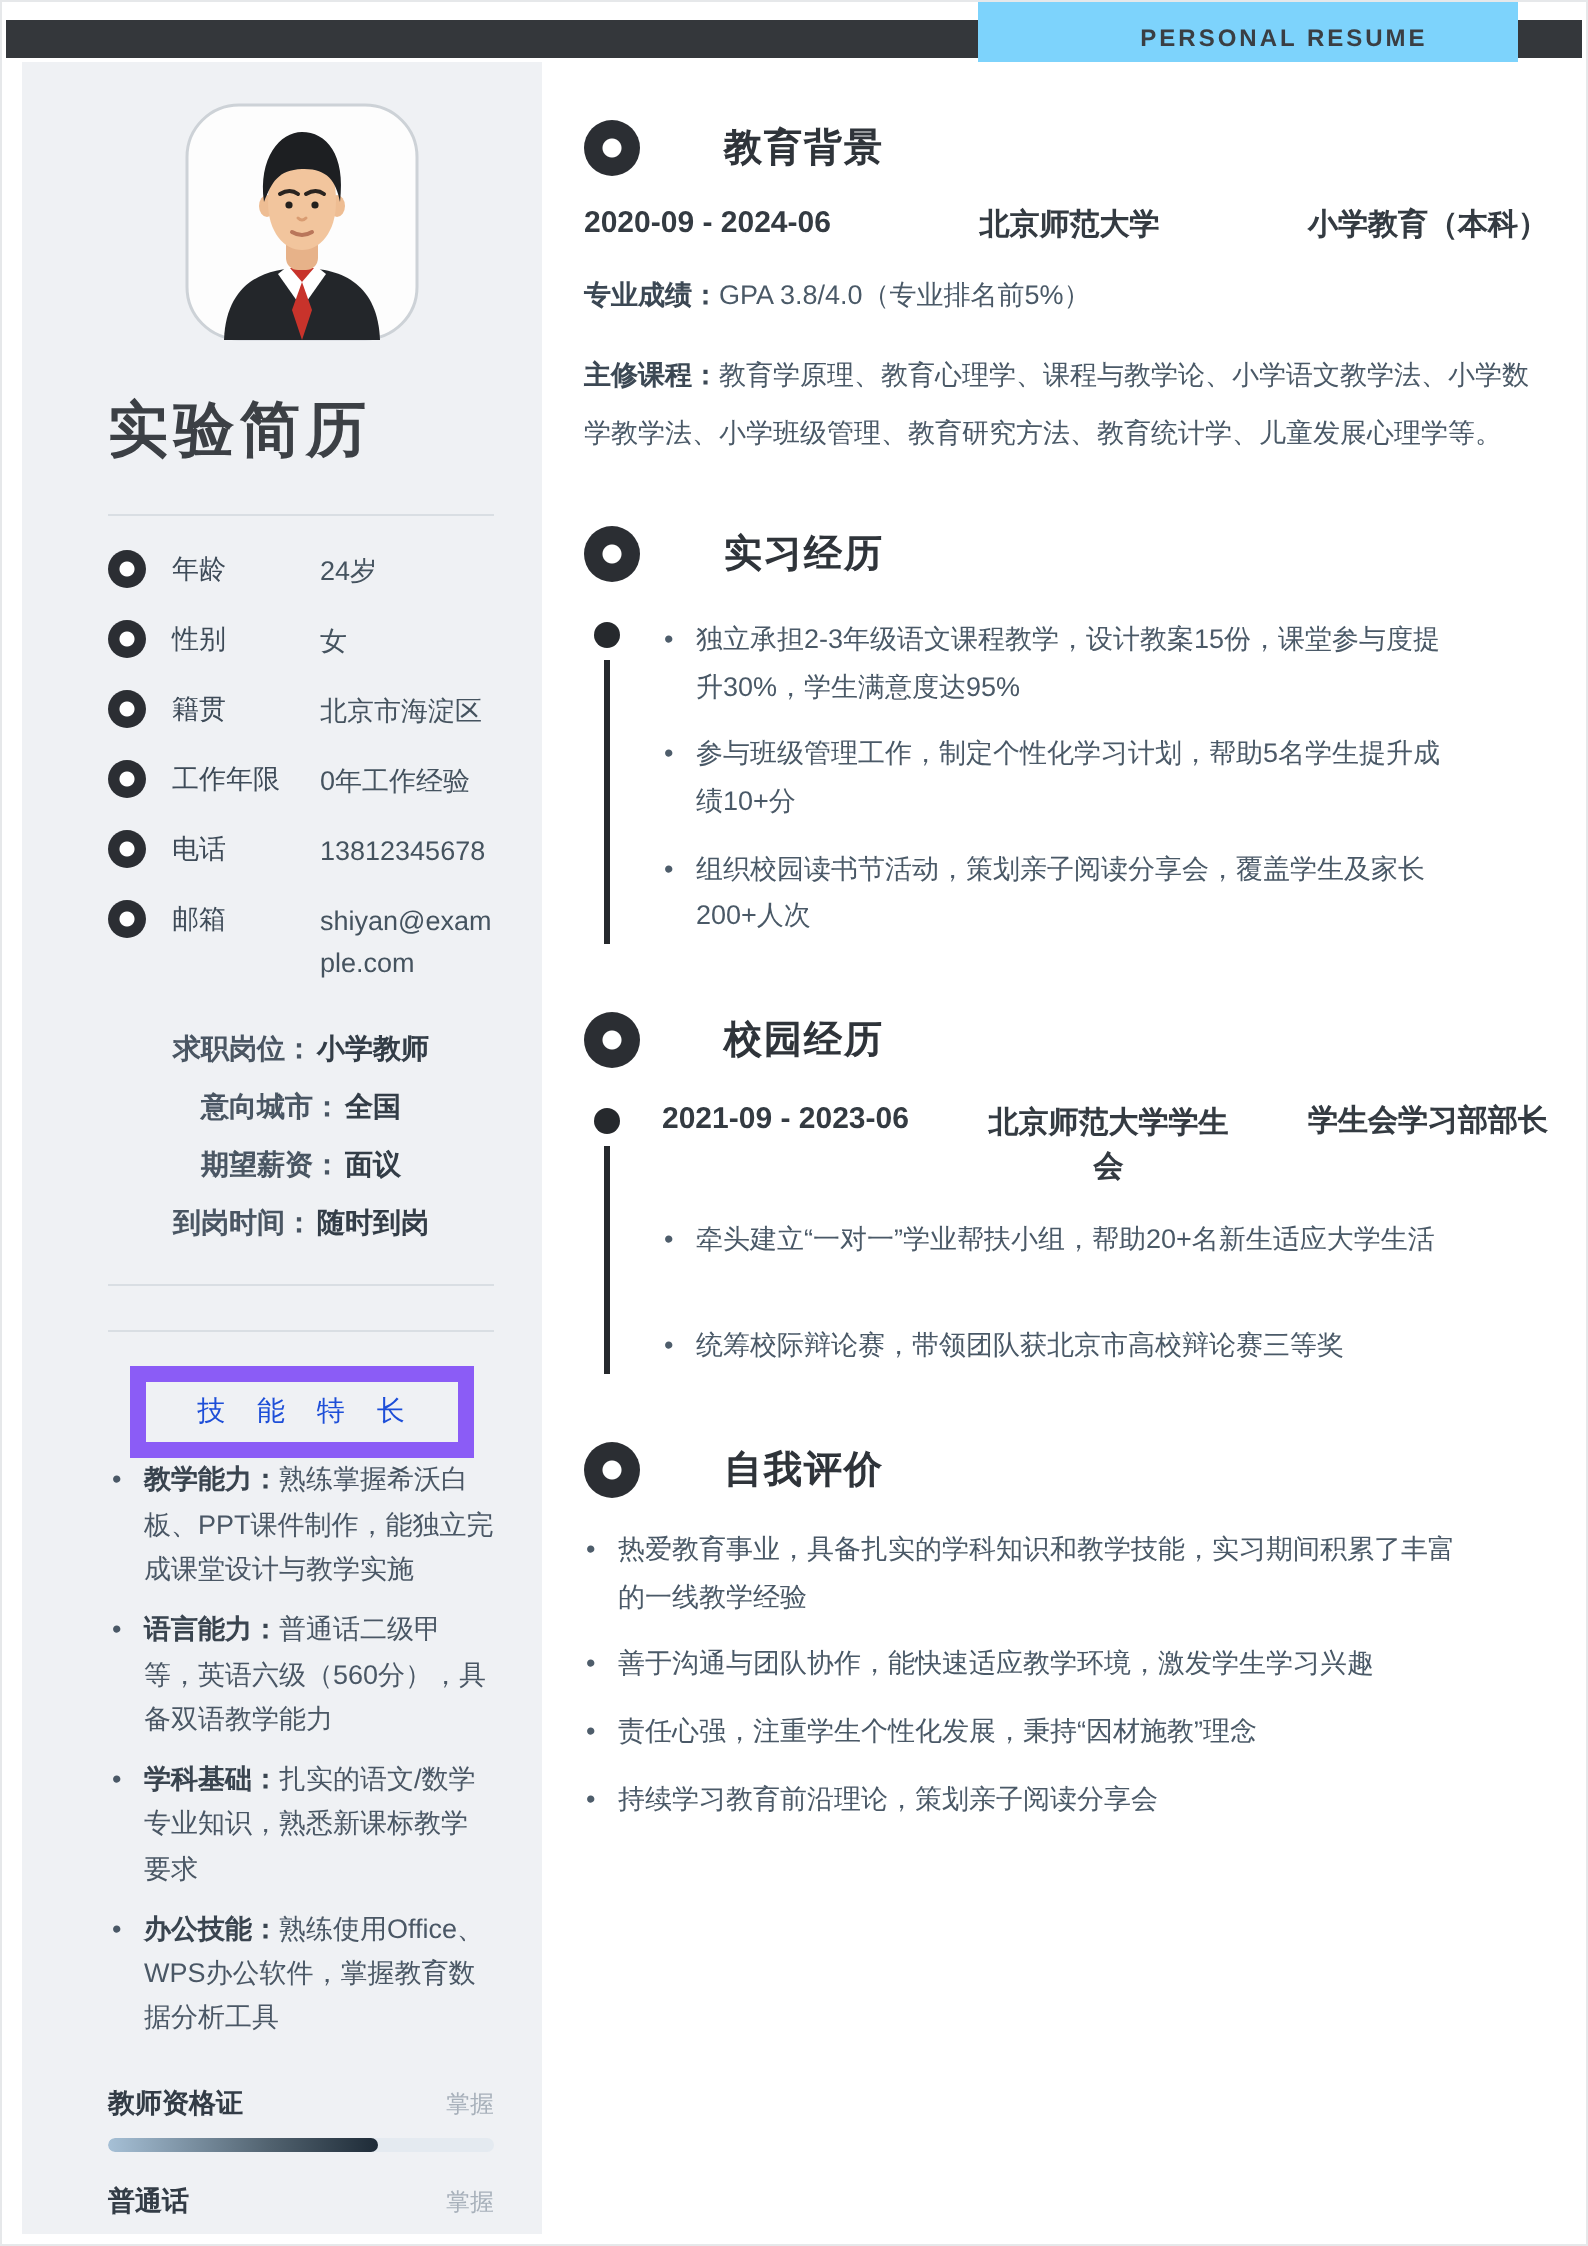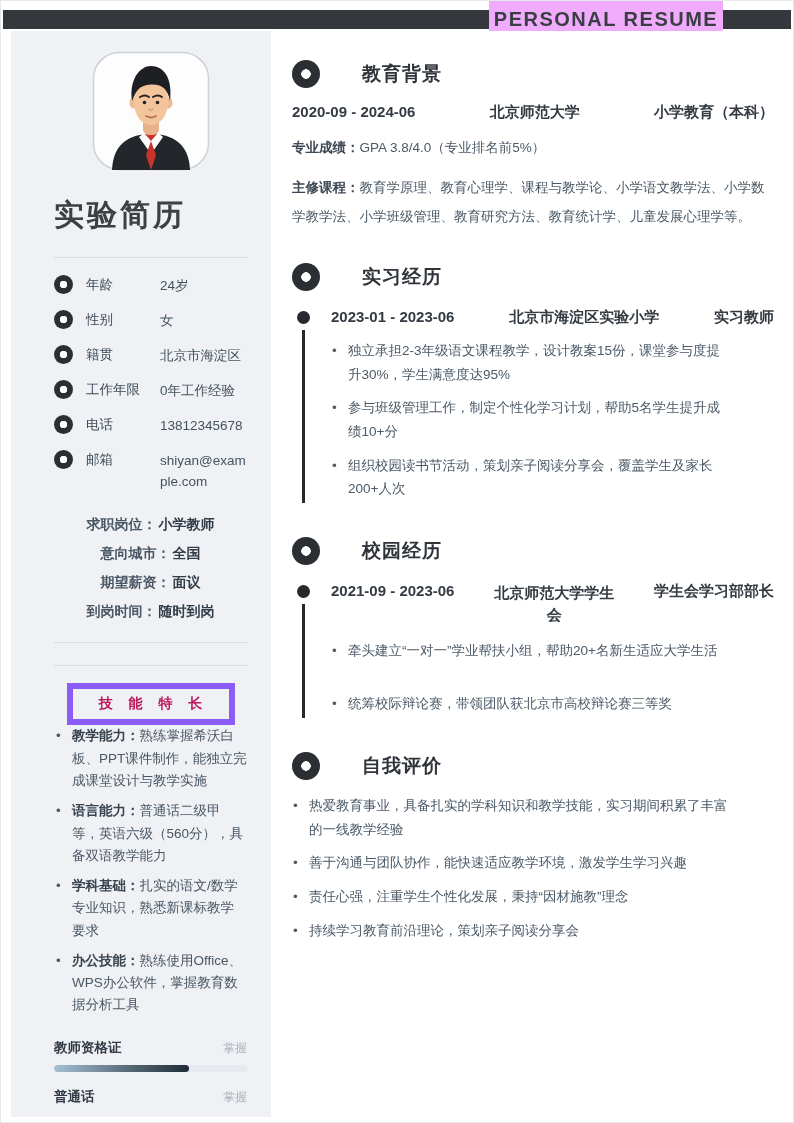--- a/index.html
+++ b/index.html
@@ -2,23 +2,23 @@
 <html><head>
 <meta charset="utf-8">
 <style>
   html,body{margin:0;padding:0;background:#fff;}
   body{width:794px;height:1123px;font-family:"Liberation Sans","DejaVu Sans",sans-serif;}
   .page{position:relative;width:794px;height:1123px;box-sizing:border-box;
         border:1px solid #e6e8ea;background:#fff;overflow:hidden;}
 
   
   .topbar{position:absolute;top:9px;left:2px;right:2px;height:19px;background:#34373b;}
-  .topbar-title{position:absolute;top:0;left:488px;width:234px;height:36px;background:#f0abfc;
+  .topbar-title{position:absolute;top:0;left:488px;width:234px;height:36px;background:#7dd3fc;
         display:flex;align-items:center;justify-content:center;
-        font-size:20px;font-weight:bold;letter-spacing:1.5px;color:#3a3e43;}
+        font-size:12px;font-weight:bold;letter-spacing:1.5px;color:#3a3e43;padding-left:36px;}
 
   
   .sidebar{position:absolute;top:30px;left:10px;bottom:5px;width:260px;background:#eff1f4;
         box-sizing:border-box;padding:20px 24px 0 43px;overflow:hidden;}
   .avatar{width:118px;height:120px;margin:0 auto;display:block;}
   .name{margin:24px 0 0;text-align:left;font-size:30px;font-weight:bold;
         letter-spacing:3px;color:#3c4045;}
   .divider{border:none;border-top:1px solid #d9dee3;margin:21px 0 0;}
   .divider-2{margin-top:22px;}
 
@@ -28,23 +28,23 @@
   .donut-sm{flex:0 0 19px;width:19px;height:19px;border-radius:50%;margin-top:-1px;
         background:radial-gradient(circle,#fff 0 3.5px,#2b2e33 4px);}
   .info-label{width:74px;margin-left:13px;font-weight:normal;color:#3e4b58;}
   .info-value{flex:1;color:#45535f;word-break:break-all;line-height:1.55;}
 
   .prefs{margin-top:24px;}
   .prefs li{display:flex;margin-bottom:11px;font-size:14px;justify-content:center;}
   .pref-label{width:72px;font-weight:600;color:#4a5663;}
   .pref-value{font-weight:bold;color:#333d47;}
 
-  .skills-box{margin:17px auto 0;width:156px;border:6px solid #8b5cf6;padding:6px 0;
-        text-align:center;font-size:14px;font-weight:bold;letter-spacing:6px;
-        text-indent:6px;color:#be185d;}
+  .skills-box{margin:17px auto 0;width:156px;border:8px solid #8b5cf6;padding:6px 0;
+        text-align:center;font-size:14px;font-weight:normal;letter-spacing:6px;
+        text-indent:6px;color:#1d4ed8;}
 
   .skill-bullets{}
   .skill-bullets li{position:relative;padding-left:18px;margin-bottom:8px;
         font-size:13.5px;line-height:1.65;color:#4a5765;}
   .skill-bullets li::before{content:"•";position:absolute;left:2px;top:0;color:#4a5866;}
   .skill-bullets b{color:#39444f;}
 
   .bars{margin-top:22px;font-family:Liberation Mono, monospace;}
   .bar-row{margin-bottom:16px;}
   .bar-head{display:flex;justify-content:space-between;align-items:baseline;}
@@ -227,25 +227,20 @@
         <b>主修课程：</b><span>教育学原理、教育心理学、课程与教学论、小学语文教学法、小学数学教学法、小学班级管理、教育研究方法、教育统计学、儿童发展心理学等。</span>
       </p>
     </section>
 
     <section class="sec-internship">
       <div class="sec-head">
         <span class="donut-lg"></span>
         <h2 class="sec-title">实习经历</h2>
       </div>
       <div class="entry">
-        <div class="entry-head">
-          <span>2023-01 - 2023-06</span>
-          <span>北京市海淀区实验小学</span>
-          <span>实习教师</span>
-        </div>
         <ul class="bullets entry-bullets">
           <li>独立承担2-3年级语文课程教学，设计教案15份，课堂参与度提升30%，学生满意度达95%</li>
           <li>参与班级管理工作，制定个性化学习计划，帮助5名学生提升成绩10+分</li>
           <li>组织校园读书节活动，策划亲子阅读分享会，覆盖学生及家长200+人次</li>
         </ul>
       </div>
     </section>
 
     <section class="sec-campus">
       <div class="sec-head">

